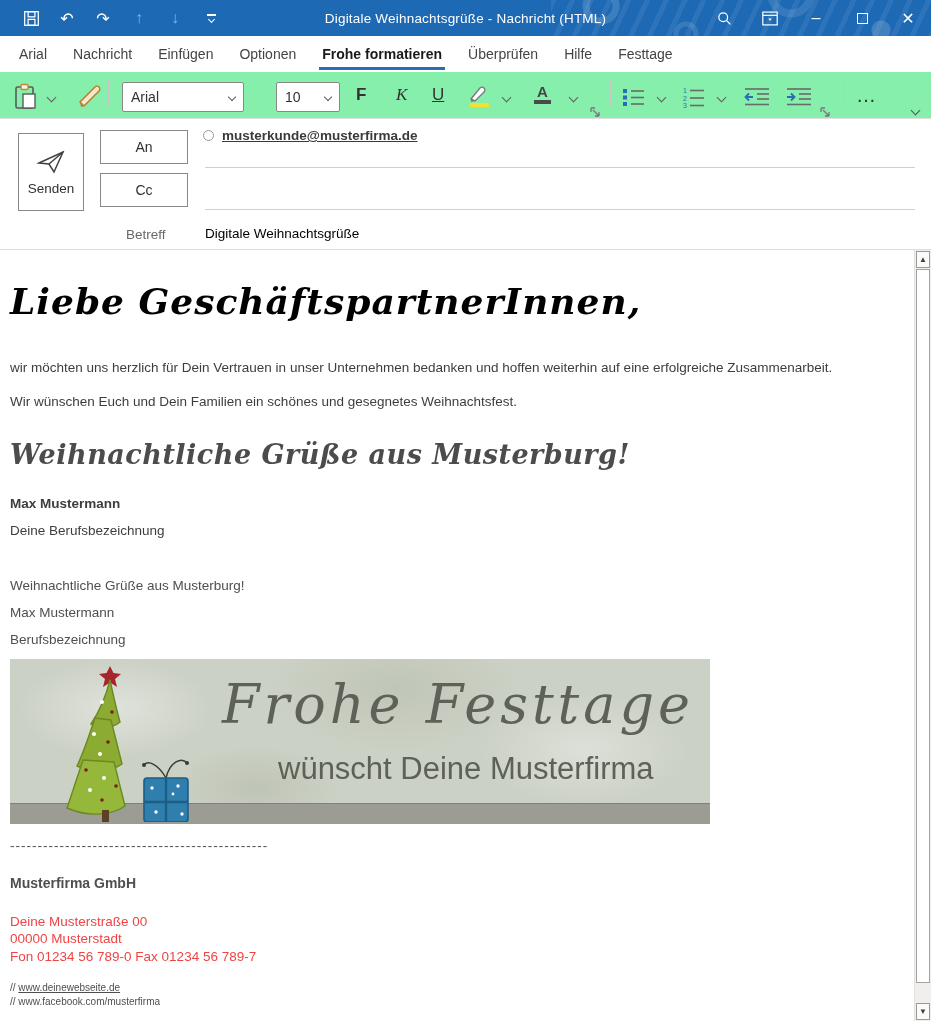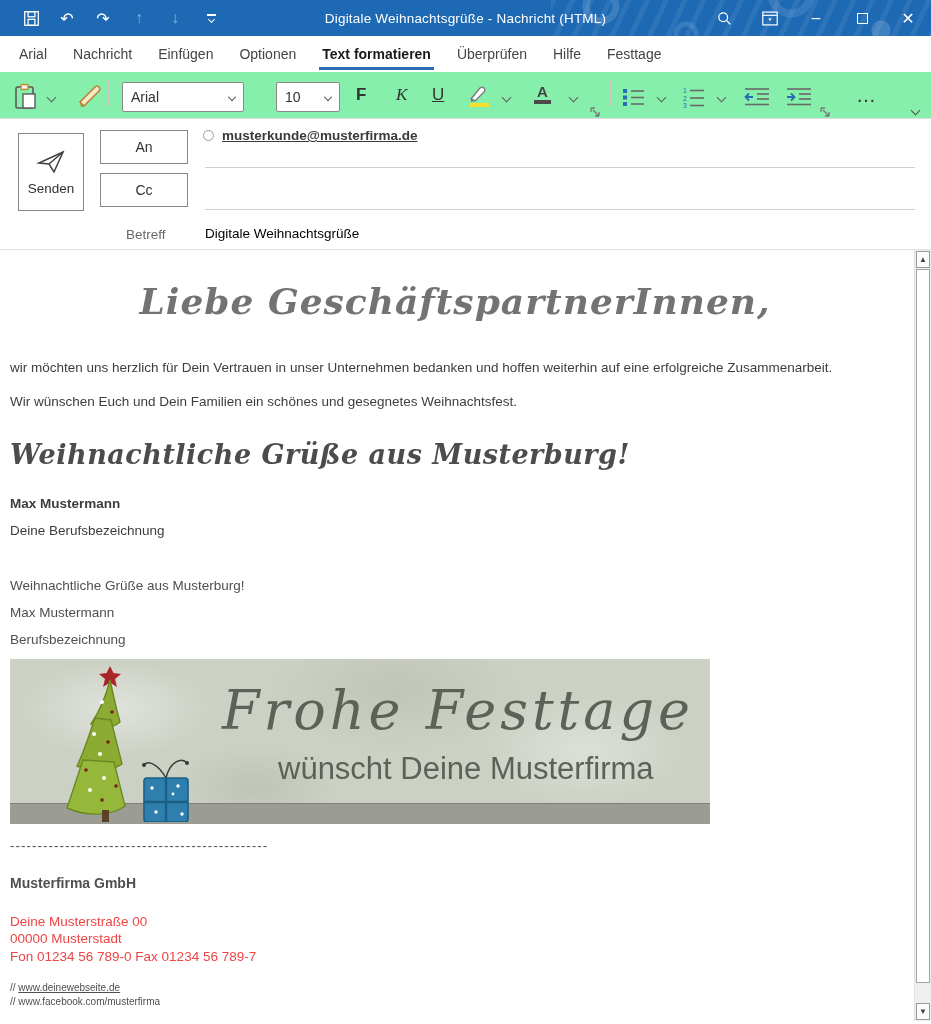--- a/index.html
+++ b/index.html
@@ -69,39 +69,39 @@
   .presence { width:11px; height:11px; border:1.4px solid #9a9a9a; border-radius:50%; }
   .recip-link { font-size:13.5px; font-weight:600; color:#3b3a39; text-decoration:underline; cursor:pointer; }
   .betreff-lbl { position:absolute; left:126px; top:108px; font-size:13.5px; color:#6a6867; }
   .subject-val { position:absolute; left:205px; top:107px; font-size:13.5px; color:#000000; }
 
   
   .bodywrap { position:relative; height:771px; background:#fff; }
   .body-content { position:absolute; left:0; top:0; right:17px; bottom:0; padding:26px 14px 0 10px;
                   overflow:hidden; color:#3d3d3d; font-size:13.5px; }
   .script-h1 { font-family:"DejaVu Serif", serif; font-style:italic; font-weight:600;
-               font-size:36px; color:#737373; letter-spacing:1px; margin:4px 0 36px 0;text-align:center; }
+               font-size:36px; color:#000000; letter-spacing:1px; margin:4px 0 36px 0; }
   .script-h2 { font-family:"DejaVu Serif", serif; font-style:italic; font-weight:600;
                font-size:27px; color:#4c4c4c; letter-spacing:.5px; margin:26px 0 26px 0; }
   .para { margin:0 0 13px 0; line-height:1.55; color:#3d3d3d; }
   .sig-name { font-weight:bold; margin:0 0 12px 0; }
   .sig-role { margin:0 0 40px 0; }
   .plain-line { color:#4f4f4f; margin:0 0 12px 0; }
 
   .banner { position:relative; width:700px; height:165px; margin:10px 0 6px 0; overflow:hidden;
             background-color:#ccd1c5;
             background-image:
               radial-gradient(ellipse 140px 70px at 15% 30%, rgba(255,255,255,.38), transparent 70%),
               radial-gradient(ellipse 180px 90px at 55% 18%, rgba(168,176,158,.35), transparent 70%),
               radial-gradient(ellipse 150px 80px at 82% 55%, rgba(255,255,255,.32), transparent 70%),
               radial-gradient(ellipse 120px 60px at 35% 78%, rgba(158,166,148,.30), transparent 70%); }
   .banner-floor { position:absolute; left:0; right:0; bottom:0; height:21px; background:#9b9c94;
                   border-top:1px solid rgba(110,112,102,.6); }
   .banner-art { position:absolute; left:28px; bottom:2px; }
-  .banner-title { position:absolute; left:212px; top:20px; font-family:"DejaVu Serif", serif;
+  .banner-title { position:absolute; left:212px; top:14px; font-family:"DejaVu Serif", serif;
                   font-style:italic; font-size:54px; color:#5d6158; letter-spacing:4px; }
   .banner-sub { position:absolute; left:268px; top:92px; font-size:31px; color:#5d6158; }
 
   .dash-line { color:#4f4f4f; letter-spacing:1px; margin:14px 0 0 0; font-size:13.5px; }
   .ft-company { font-weight:bold; color:#4f4f4f; margin:22px 0 0 0; font-size:14px; }
   .ft-addr { color:#ef4444; margin:22px 0 0 0; line-height:1.3; font-size:13.5px; }
   .ft-links { margin:16px 0 0 0; color:#4f4f4f; line-height:1.35; font-size:10px; }
   .ft-link { color:#4f4f4f; text-decoration:underline; cursor:pointer; }
 
   
@@ -159,21 +159,21 @@
       </span>
     <span class="tb-btn">✕</span>
   </div>
 </div>
 
 <div class="tabs-row">
   <div class="tab">Arial</div>
   <div class="tab">Nachricht</div>
   <div class="tab">Einfügen</div>
   <div class="tab">Optionen</div>
-  <div class="tab active">Text formatieren</div>
+  <div class="tab active">Frohe formatieren</div>
   <div class="tab">Überprüfen</div>
   <div class="tab">Hilfe</div>
   <div class="tab">Festtage</div>
 </div>
 
 <div class="toolbar">
   <div class="t-abs" style="left:14px; top:11px;">
     <svg width="24" height="27" viewBox="0 0 24 27" fill="none">
       <rect x="2" y="4" width="17" height="21" rx="1.5" stroke="#5a5a5a" stroke-width="1.6"></rect>
       <rect x="7" y="1.5" width="7" height="5" rx="1" fill="#f4f3f1" stroke="#c58a2a" stroke-width="1.4"></rect>

